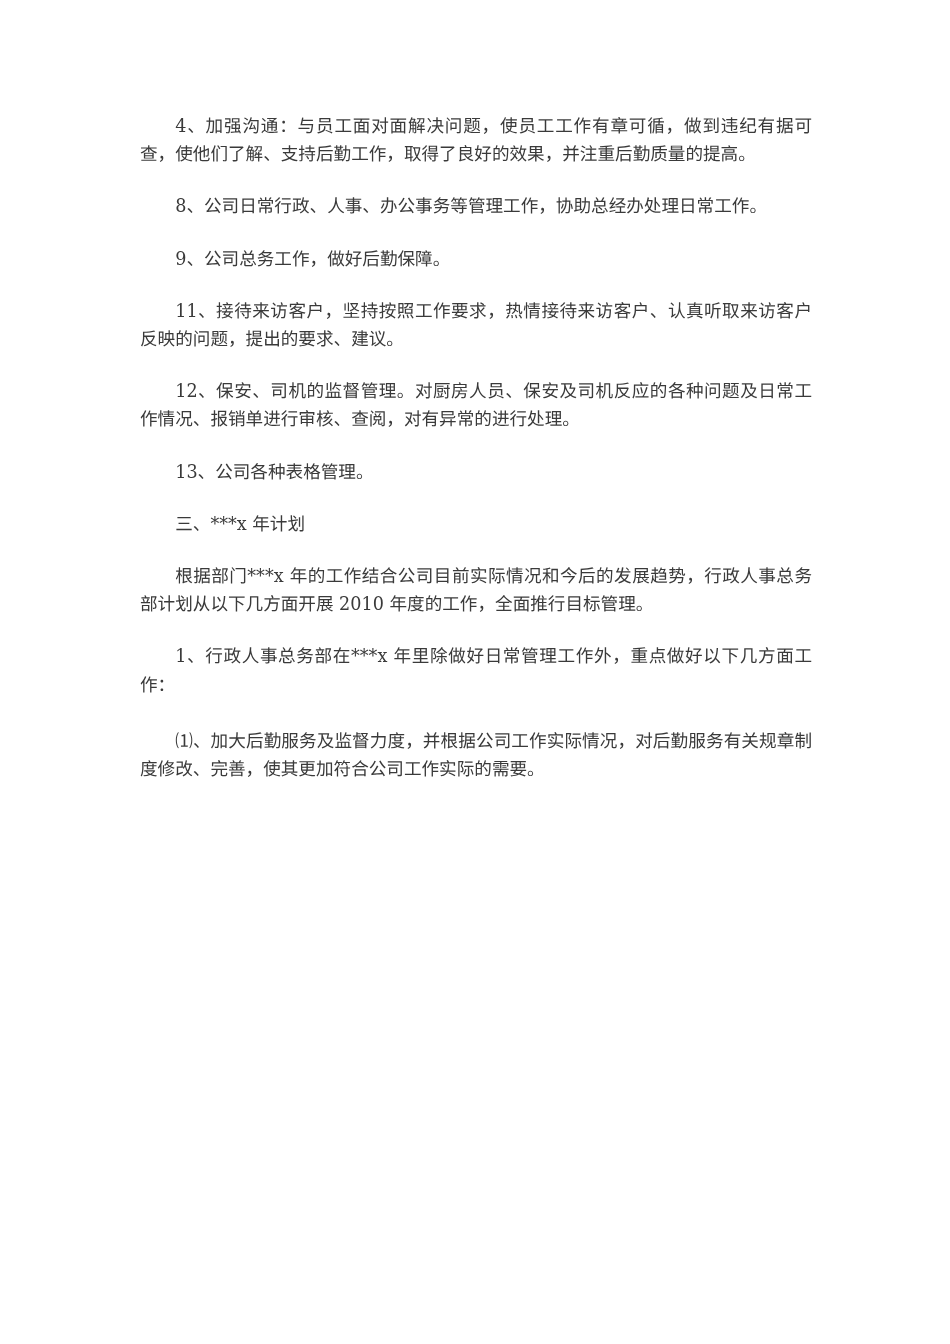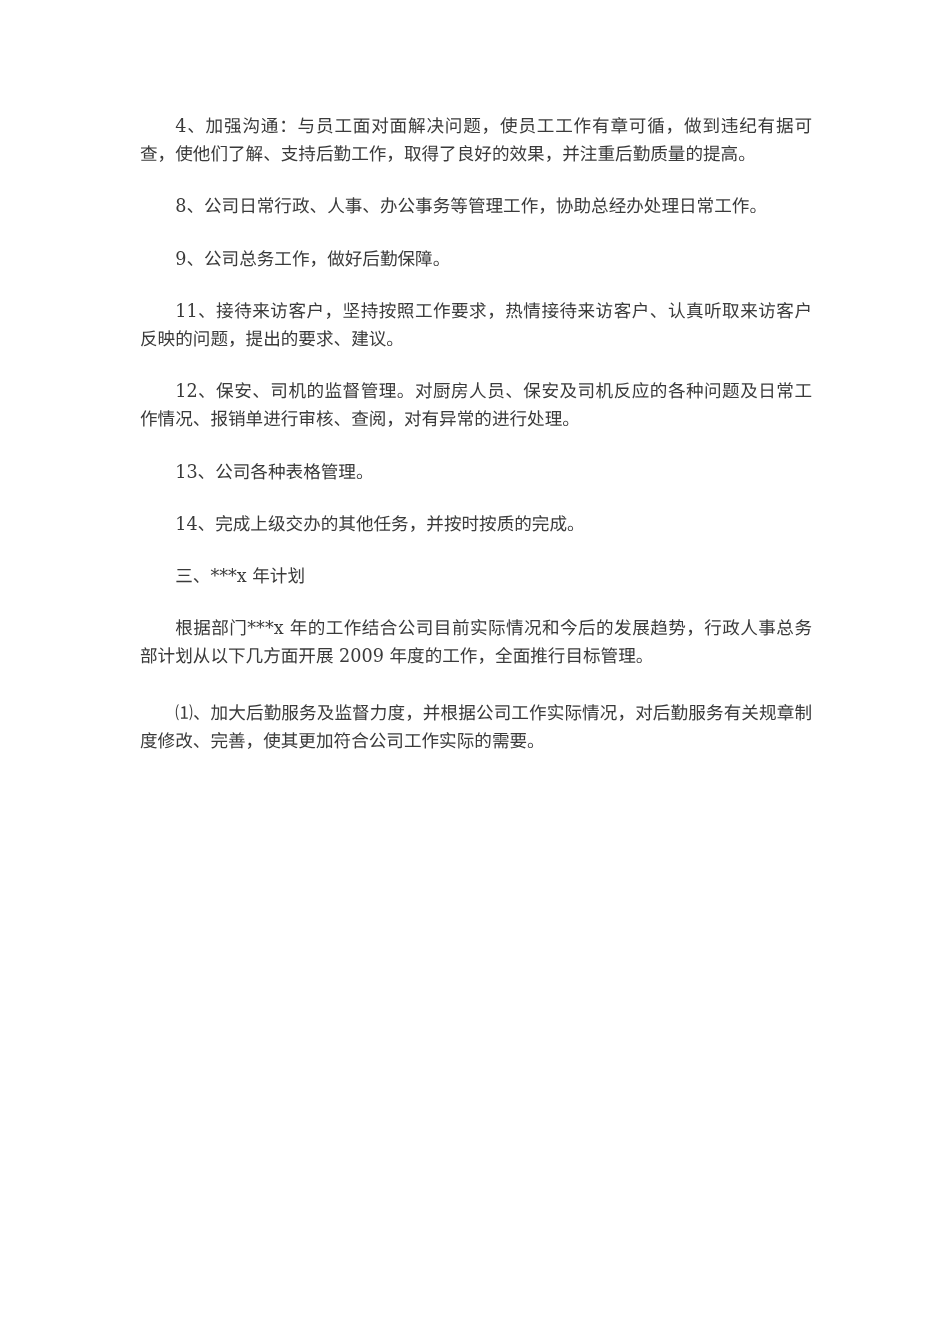--- a/index.html
+++ b/index.html
@@ -68,23 +68,23 @@
 
     <p class="para">9、公司总务工作，做好后勤保障。</p>
 
 
     <p class="para">11、接待来访客户，坚持按照工作要求，热情接待来访客户、认真听取来访客户反映的问题，提出的要求、建议。</p>
 
     <p class="para">12、保安、司机的监督管理。对厨房人员、保安及司机反应的各种问题及日常工作情况、报销单进行审核、查阅，对有异常的进行处理。</p>
 
     <p class="para">13、公司各种表格管理。</p>
 
-    <p class="para">14、完成上级交办的其他任务，并按时按质的完成。</p>
 
     <p class="para section-heading">三、***x 年计划</p>
 
-    <p class="para">根据部门***x 年的工作结合公司目前实际情况和今后的发展趋势，行政人事总务部计划从以下几方面开展 2009 年度的工作，全面推行目标管理。</p>
+    <p class="para">根据部门***x 年的工作结合公司目前实际情况和今后的发展趋势，行政人事总务部计划从以下几方面开展 2010 年度的工作，全面推行目标管理。</p>
 
+    <p class="para">1、行政人事总务部在***x 年里除做好日常管理工作外，重点做好以下几方面工作：</p>
 
     <p class="para">⑴、加大后勤服务及监督力度，并根据公司工作实际情况，对后勤服务有关规章制度修改、完善，使其更加符合公司工作实际的需要。</p>
 
   </article>
 </div>
 
 </body></html>

